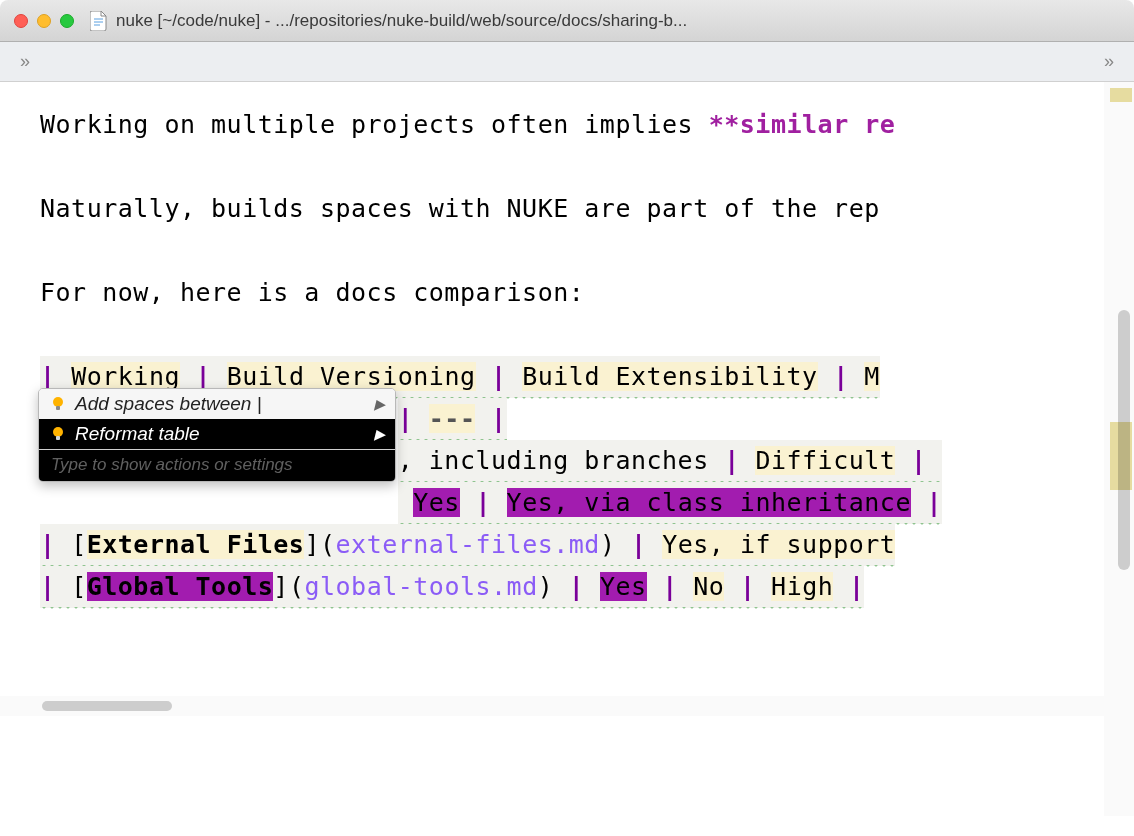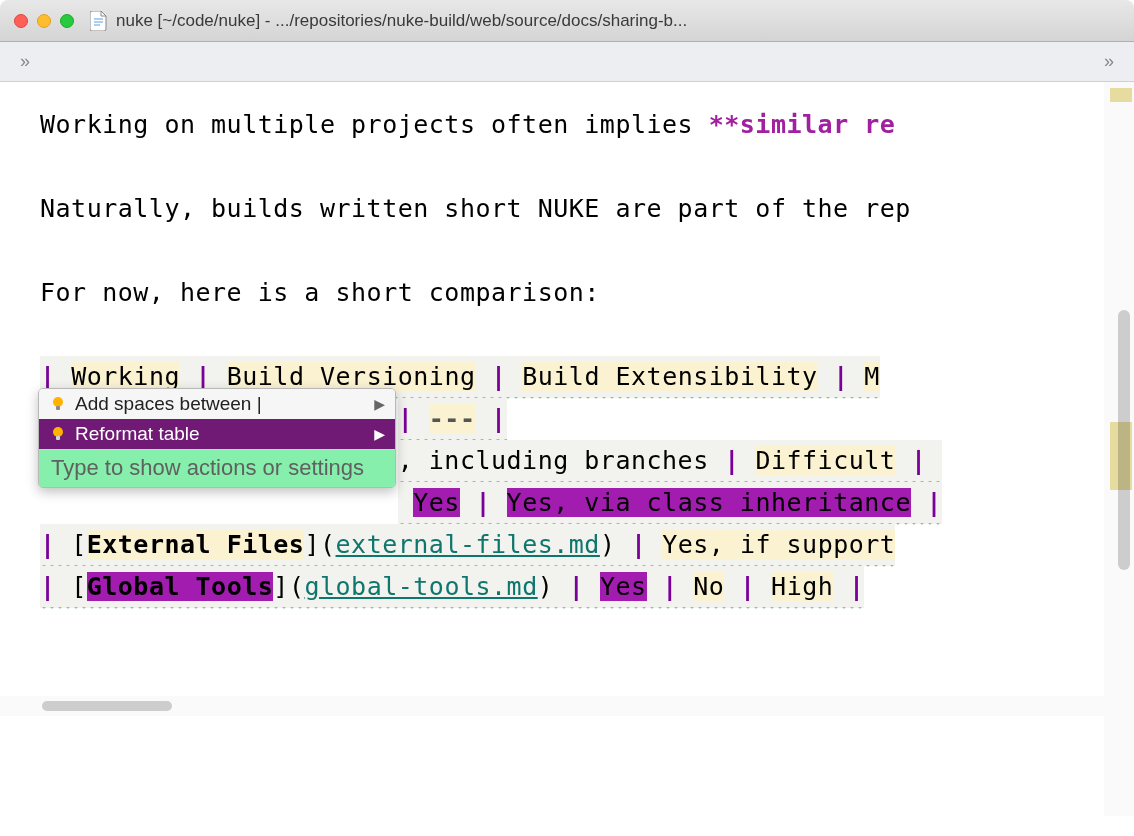--- a/index.html
+++ b/index.html
@@ -86,54 +86,55 @@
     background-size: 8px 4px;
     background-repeat: repeat-x;
   }
   .hl-yellow { background: #faf2d1; }
   .hl-green { background: #a21caf; }
   .pipe { color: #7a0099; font-weight: bold; }
   .dash { color: #555; font-weight: bold; }
   .bracket { color: #000; }
   .linktext { color: #000; font-weight: bold; }
   .paren { color: #000; }
-  .url { color: #0f766e; text-decoration: underline; }
+  .url { color: #8b5cf6; }
   
   .intention-popup {
     position: absolute;
     left: 38px;
     top: 306px;
     background: #f4f4f4;
     border: 1px solid #b8b8b8;
     border-radius: 5px;
     box-shadow: 0 4px 12px rgba(0,0,0,0.25);
     font-size: 19px;
     min-width: 358px;
     overflow: hidden;
+    font-style: italic;
   }
   .popup-item {
     display: flex;
     align-items: center;
     padding: 4px 10px 4px 10px;
     gap: 8px;
   }
   .popup-item.normal { background: #f6f6f6; color: #222; }
-  .popup-item.selected { background: #701a75; color: #fff; justify-content: space-between; }
+  .popup-item.selected { background: #000000; color: #fff; justify-content: space-between; }
   .popup-item .arrow { margin-left: auto; font-size: 14px; }
   .popup-item.selected .arrow { color: #fff; }
   .popup-item.normal .arrow { color: #666; }
   .bulb {
     width: 18px; height: 18px;
     display: inline-flex; align-items: center; justify-content: center;
   }
   .bulb svg { width: 18px; height: 18px; }
   .popup-hint {
-    background: #86efac;
+    background: #000000;
     color: #606060;
-    font-size: 22px;
+    font-size: 17px;
     padding: 5px 12px 6px;
     border-top: 1px solid #d0d0d0;
   }
   
   .vscroll {
     position: absolute;
     right: 0; top: 0;
     width: 30px; height: 734px;
     background: #fafafa;
   }
@@ -193,23 +194,23 @@
 
 <div class="breadcrumb-bar">
   <span class="chev">»</span>
   <span class="chev">»</span>
 </div>
 
 <div class="editor-wrap">
   <div class="editor">
     <div class="line"><span>Working on multiple projects often implies </span><span class="bold-md">**similar re</span></div>
     <div class="line">&nbsp;</div>
-    <div class="line"><span>Naturally, builds written short NUKE are part of the rep</span></div>
+    <div class="line"><span>Naturally, builds spaces with NUKE are part of the rep</span></div>
     <div class="line">&nbsp;</div>
-    <div class="line"><span>For now, here is a short comparison:</span></div>
+    <div class="line"><span>For now, here is a docs comparison:</span></div>
     <div class="line">&nbsp;</div>
     <div class="line"><span class="hlrow"><span class="pipe">|</span> <span class="hl-yellow">Working</span> <span class="pipe">|</span> <span class="hl-yellow">Build Versioning</span> <span class="pipe">|</span> <span class="hl-yellow">Build Extensibility</span> <span class="pipe">|</span> <span class="hl-yellow">M</span></span></div>
     <div class="line"><span style="visibility:hidden">XXXXXXXXXXXXXXXXXXXXXXX</span><span class="hlrow"><span class="pipe">|</span> <span class="hl-yellow dash">---</span> <span class="pipe">|</span></span></div>
     <div class="line"><span style="visibility:hidden">XXXXXXXXXXXXXXXXXXXXXXX</span><span class="hlrow"><span>, including branches</span> <span class="pipe">|</span> <span class="hl-yellow">Difficult</span> <span class="pipe">|</span> </span></div>
     <div class="line"><span style="visibility:hidden">XXXXXXXXXXXXXXXXXXXXXXX</span><span class="hlrow"> <span class="hl-green">Yes</span> <span class="pipe">|</span> <span class="hl-green">Yes, via class inheritance</span> <span class="pipe">|</span></span></div>
     <div class="line"><span class="hlrow"><span class="pipe">|</span> <span class="bracket">[</span><span class="linktext hl-yellow">External Files</span><span class="bracket">]</span><span class="paren">(</span><span class="url">external-files.md</span><span class="paren">)</span> <span class="pipe">|</span> <span class="hl-yellow">Yes, if support</span></span></div>
     <div class="line"><span class="hlrow"><span class="pipe">|</span> <span class="bracket">[</span><span class="linktext hl-green">Global Tools</span><span class="bracket">]</span><span class="paren">(</span><span class="url">global-tools.md</span><span class="paren">)</span> <span class="pipe">|</span> <span class="hl-green">Yes</span> <span class="pipe">|</span> <span class="hl-yellow">No</span> <span class="pipe">|</span> <span class="hl-yellow">High</span> <span class="pipe">|</span></span></div>
   </div>
 
   <div class="intention-popup">

